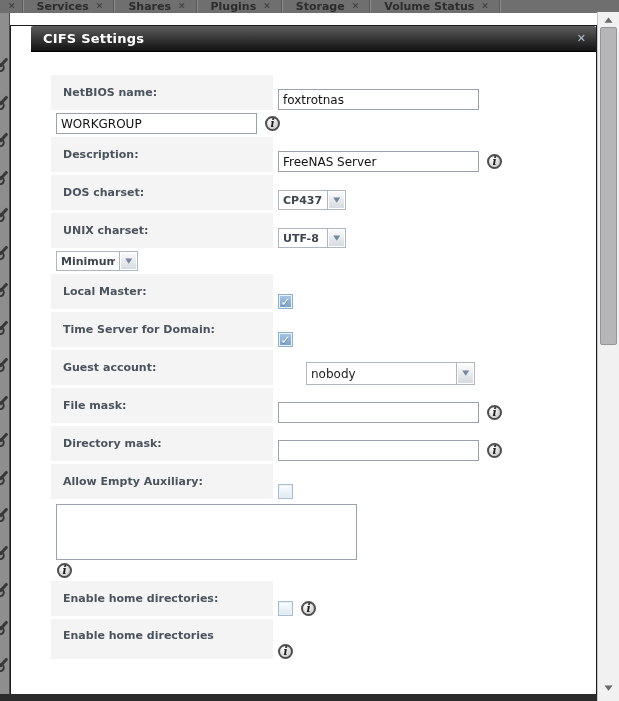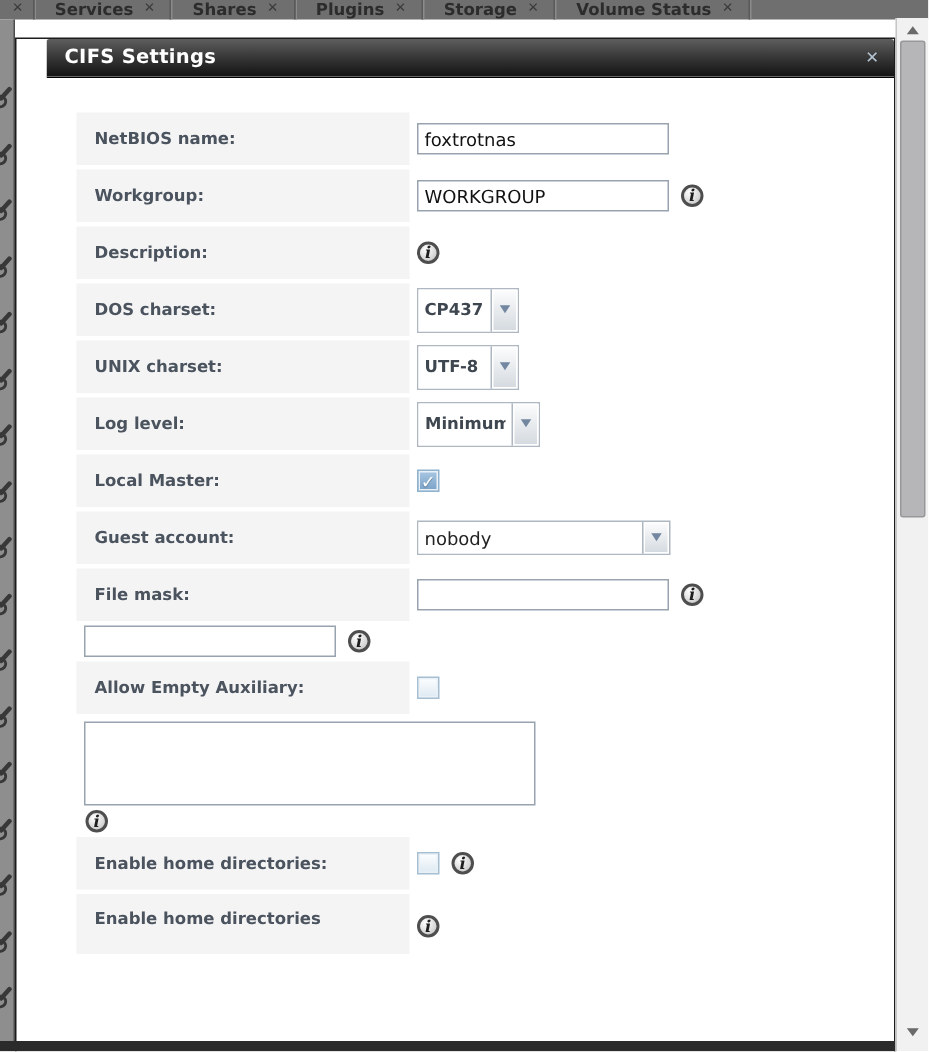--- a/index.html
+++ b/index.html
@@ -30,36 +30,36 @@
   .dialog { position:absolute; left:10px; top:25px; width:587px; height:681px; background:#fff;
             border:1px solid #1c1c1c; overflow:hidden; z-index:2;padding-left:20px; }
   .titlebar { height:26px; background:linear-gradient(#5e5e5e, #3a3a3a 45%, #161616 95%);
               display:flex; align-items:center; justify-content:space-between; padding:0 10px 0 12px;
               border-bottom:1px solid #000; border-radius:2px 2px 0 0; }
   .titlebar-text { color:#fff; font-weight:bold; font-size:13px; letter-spacing:0.2px; }
   .dialog-close { color:#b4c4d3; font-weight:bold; font-size:11px; cursor:pointer; }
 
   
   .form { padding:23px 0 0 20px; }
-  .row { display:flex; margin-bottom:3px; }
+  .row { display:flex; margin-bottom:3px;align-items:flex-end; }
   .label-cell { width:222px; min-height:35px; background:#f4f4f5; display:flex; align-items:center;
                 padding:4px 6px 4px 12px; font-size:11px; font-weight:bold; color:#4a535e; flex-shrink:0; }
   .field { display:flex; align-items:center; padding-left:5px; gap:8px; }
   .field.top { align-items:flex-start; padding-top:2px; }
 
-  .text-input { width:168px; height:21px; border:1px solid #98a3af; font-size:12px; color:#111;
+  .text-input { width:201px; height:21px; border:1px solid #98a3af; font-size:12px; color:#111;
                 padding:1px 4px; font-family:"DejaVu Sans","Liberation Sans",sans-serif; background:#fff; }
   .aux-textarea { width:301px; height:56px; border:1px solid #98a3af; font-size:12px; color:#111;
                   padding:2px 4px; resize:none; font-family:"DejaVu Sans","Liberation Sans",sans-serif; }
 
-  .combo { display:flex; align-items:stretch; border:1px solid #aeb7c2; background:#fff; height:30px; }
+  .combo { display:flex; align-items:stretch; border:1px solid #aeb7c2; background:#fff; height:20px; }
   .combo-value { border:none; outline:none; font-size:11px; font-weight:bold; color:#3e4650;
                  padding:0 4px; width:48px; font-family:"DejaVu Sans","Liberation Sans",sans-serif; }
   .combo-md .combo-value { width:62px; }
-  .combo-wide { height:23px; }
+  .combo-wide { height:23px;margin-left:28px; }
   .combo-wide .combo-value { width:149px; font-weight:normal; font-size:12px; color:#222; }
   .combo-btn { width:18px; display:flex; align-items:center; justify-content:center;
                background:linear-gradient(#fdfdfe, #e8ebee 50%, #d3d9df); border-left:1px solid #aeb7c2;
                box-shadow:inset 0 0 0 1px #fff; }
   .combo-arrow { font-size:7px; color:#7388a0; transform:scaleX(1.3); line-height:1; }
 
   .checkbox { width:15px; height:15px; border:1px solid #a5bed2; display:inline-flex; align-items:center;
               justify-content:center; background:linear-gradient(#fdfeff, #dde9f2); box-shadow:0 0 0 1px #e9f1f7 inset; }
   .checkbox.checked { background:linear-gradient(#a9c7e2, #79a2c8); border-color:#8fb2cf; }
   .checkbox.checked::after { content:'✓'; color:#fff; font-size:12px; font-weight:bold; line-height:1;
@@ -144,30 +144,30 @@
     <div class="form">
 
       <div class="row">
         <div class="label-cell">NetBIOS name:</div>
         <div class="field">
           <input class="text-input" type="text" value="foxtrotnas" style="">
         </div>
       </div>
 
       <div class="row">
-        <div class="label-cell">Workgroup:</div>
         <div class="field">
           <input class="text-input" type="text" value="WORKGROUP" style="">
           <span class="info-icon">i</span>
         </div>
       </div>
 
       <div class="row">
         <div class="label-cell">Description:</div>
         <div class="field">
+          <input class="text-input" type="text" value="FreeNAS Server" style="">
           <span class="info-icon">i</span>
         </div>
       </div>
 
       <div class="row">
         <div class="label-cell">DOS charset:</div>
         <div class="field">
           <div class="combo">
             <input class="combo-value" value="CP437" style="">
             <span class="combo-btn">
@@ -183,39 +183,44 @@
           <div class="combo">
             <input class="combo-value" value="UTF-8" style="">
             <span class="combo-btn">
                 <span class="combo-arrow">▼</span>
               </span>
           </div>
         </div>
       </div>
 
       <div class="row">
-        <div class="label-cell">Log level:</div>
         <div class="field">
           <div class="combo combo-md">
             <input class="combo-value" value="Minimum" style="">
             <span class="combo-btn">
                 <span class="combo-arrow">▼</span>
               </span>
           </div>
         </div>
       </div>
 
 
       <div class="row">
         <div class="label-cell">Local Master:</div>
         <div class="field">
           <span class="checkbox checked"></span>
         </div>
       </div>
 
+      <div class="row">
+        <div class="label-cell">Time Server for Domain:</div>
+        <div class="field">
+          <span class="checkbox checked"></span>
+        </div>
+      </div>
 
       <div class="row">
         <div class="label-cell">Guest account:</div>
         <div class="field">
           <div class="combo combo-wide">
             <input class="combo-value" value="nobody" style="">
             <span class="combo-btn">
                 <span class="combo-arrow">▼</span>
               </span>
           </div>
@@ -224,20 +229,21 @@
 
       <div class="row">
         <div class="label-cell">File mask:</div>
         <div class="field">
           <input class="text-input" type="text" value="" style="">
           <span class="info-icon">i</span>
         </div>
       </div>
 
       <div class="row">
+        <div class="label-cell">Directory mask:</div>
         <div class="field">
           <input class="text-input" type="text" value="" style="">
           <span class="info-icon">i</span>
         </div>
       </div>
 
       <div class="row">
         <div class="label-cell">Allow Empty Auxiliary:</div>
         <div class="field">
           <span class="checkbox"></span>

